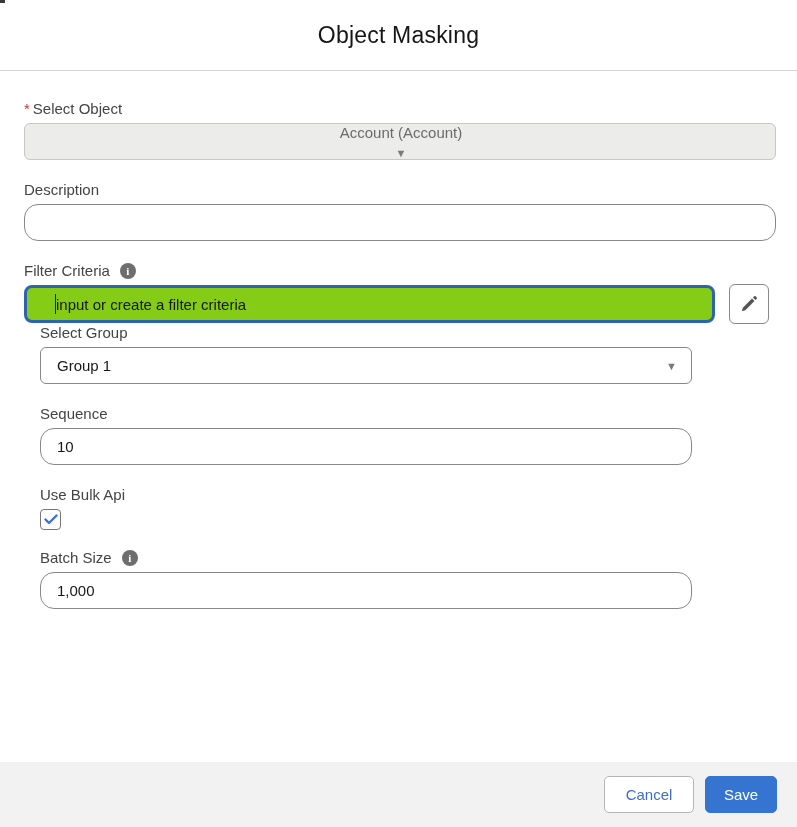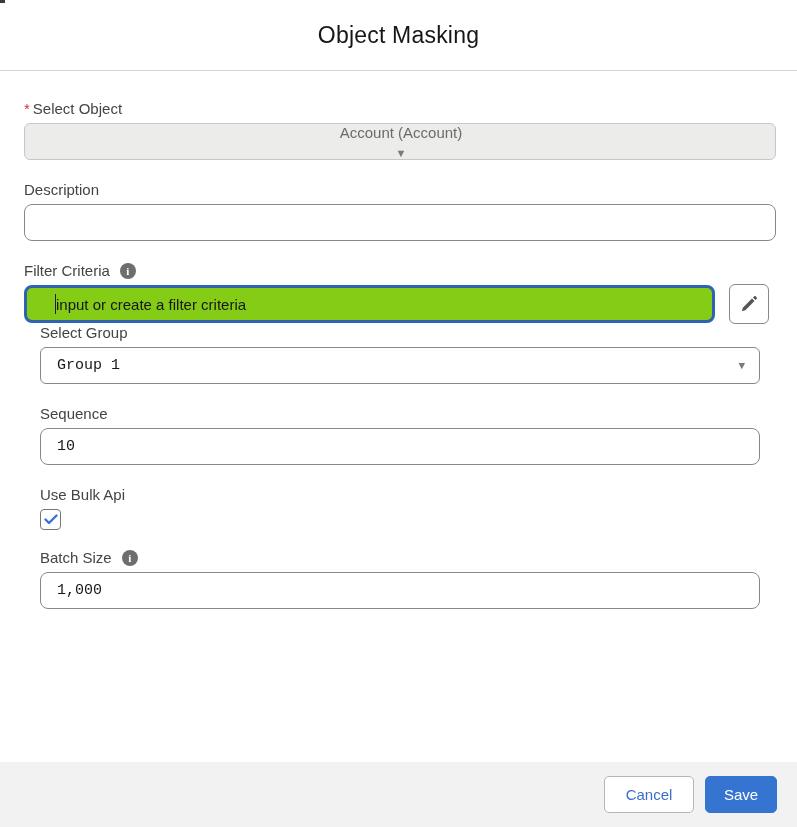--- a/index.html
+++ b/index.html
@@ -95,21 +95,21 @@
   }
   .dropdown-caret {
     color: #7a7a7a;
     font-size: 11px;
   }
   input.text-input {
     box-sizing: border-box;
     height: 37px;
     width: 752px;
     border: 1px solid #8a8886;
-    border-radius: 8px;
+    border-radius: 14px;
     padding: 0 16px;
     font-size: 15px;
     color: #171717;
     font-family: "Liberation Sans", "DejaVu Sans", sans-serif;
     outline: none;
   }
   
   .filter-row {
     display: flex;
     align-items: flex-start;
@@ -166,22 +166,21 @@
   .section-title {
     font-size: 19px;
     color: #1a1a1a;
     font-weight: 400;
   }
   .advanced-fields {
     padding-left: 16px;
   }
   .advanced-fields .control,
   .advanced-fields input.text-input {
-    width: 720px;
-    font-family: Liberation Mono, monospace;
+    width: 652px;
   }
   .checkbox-field {
     margin-bottom: 19px;
   }
   .checkbox-box {
     box-sizing: border-box;
     width: 21px;
     height: 21px;
     border: 1px solid #767676;
     border-radius: 4px;

